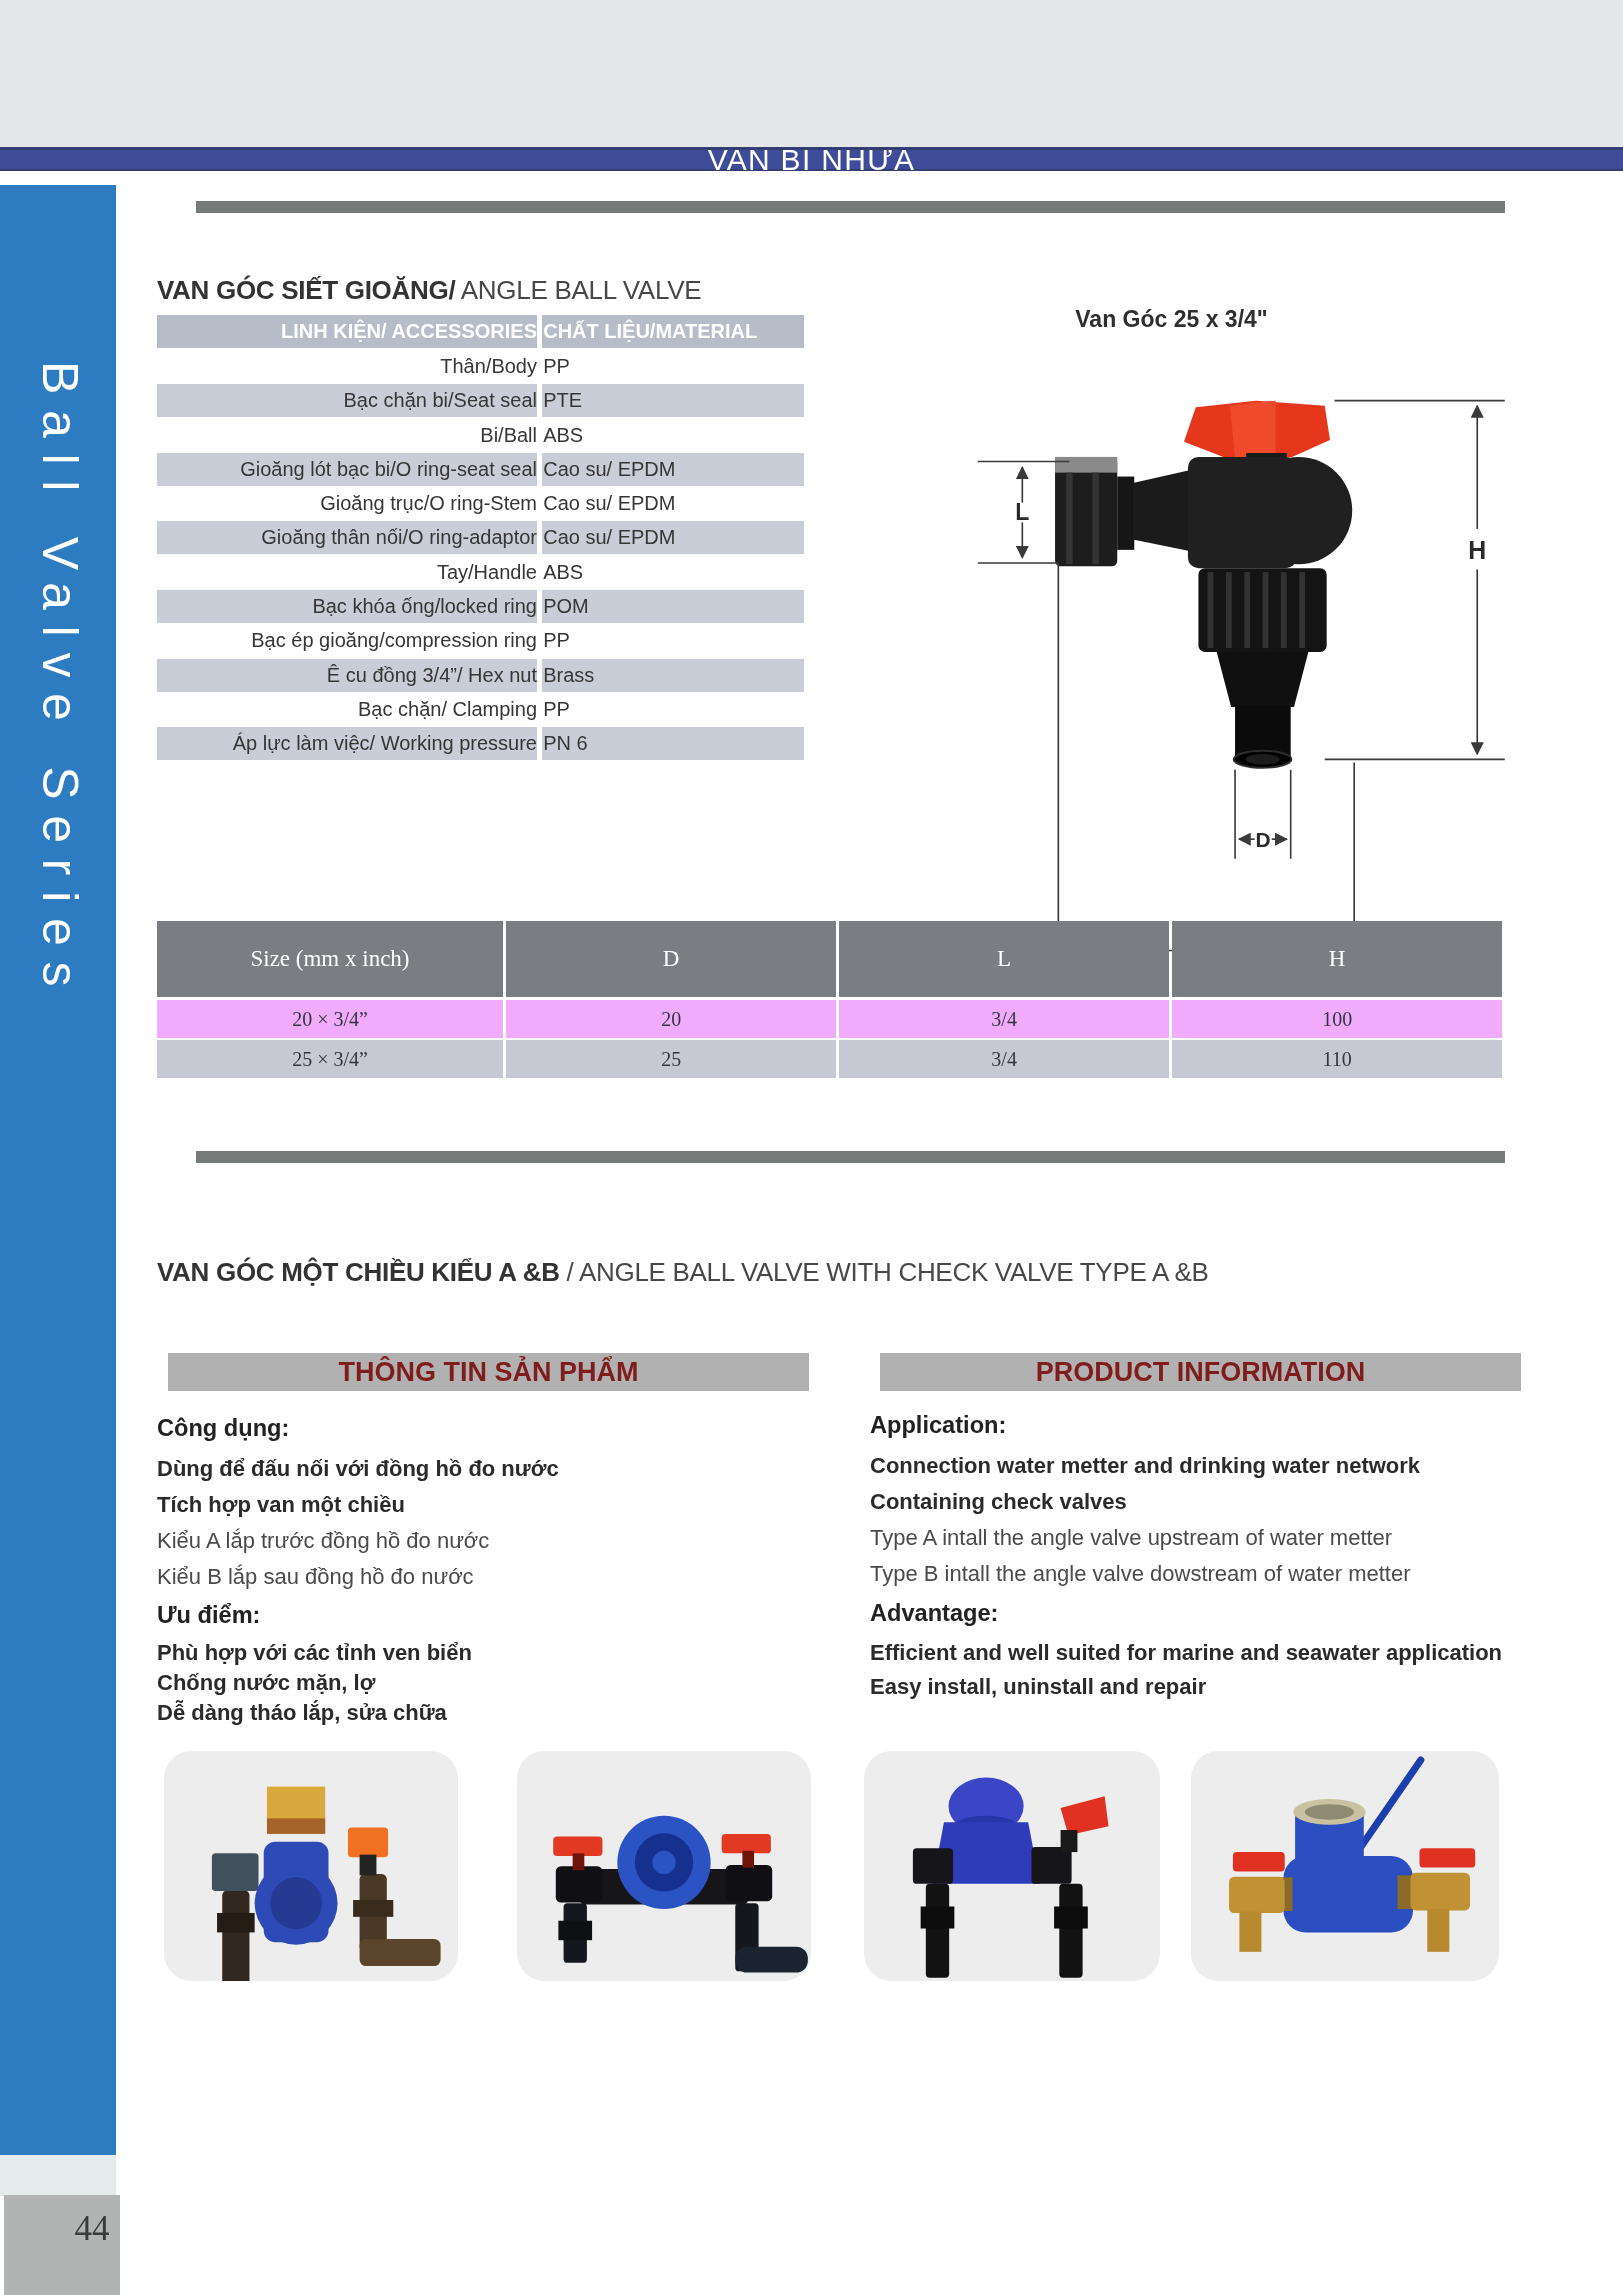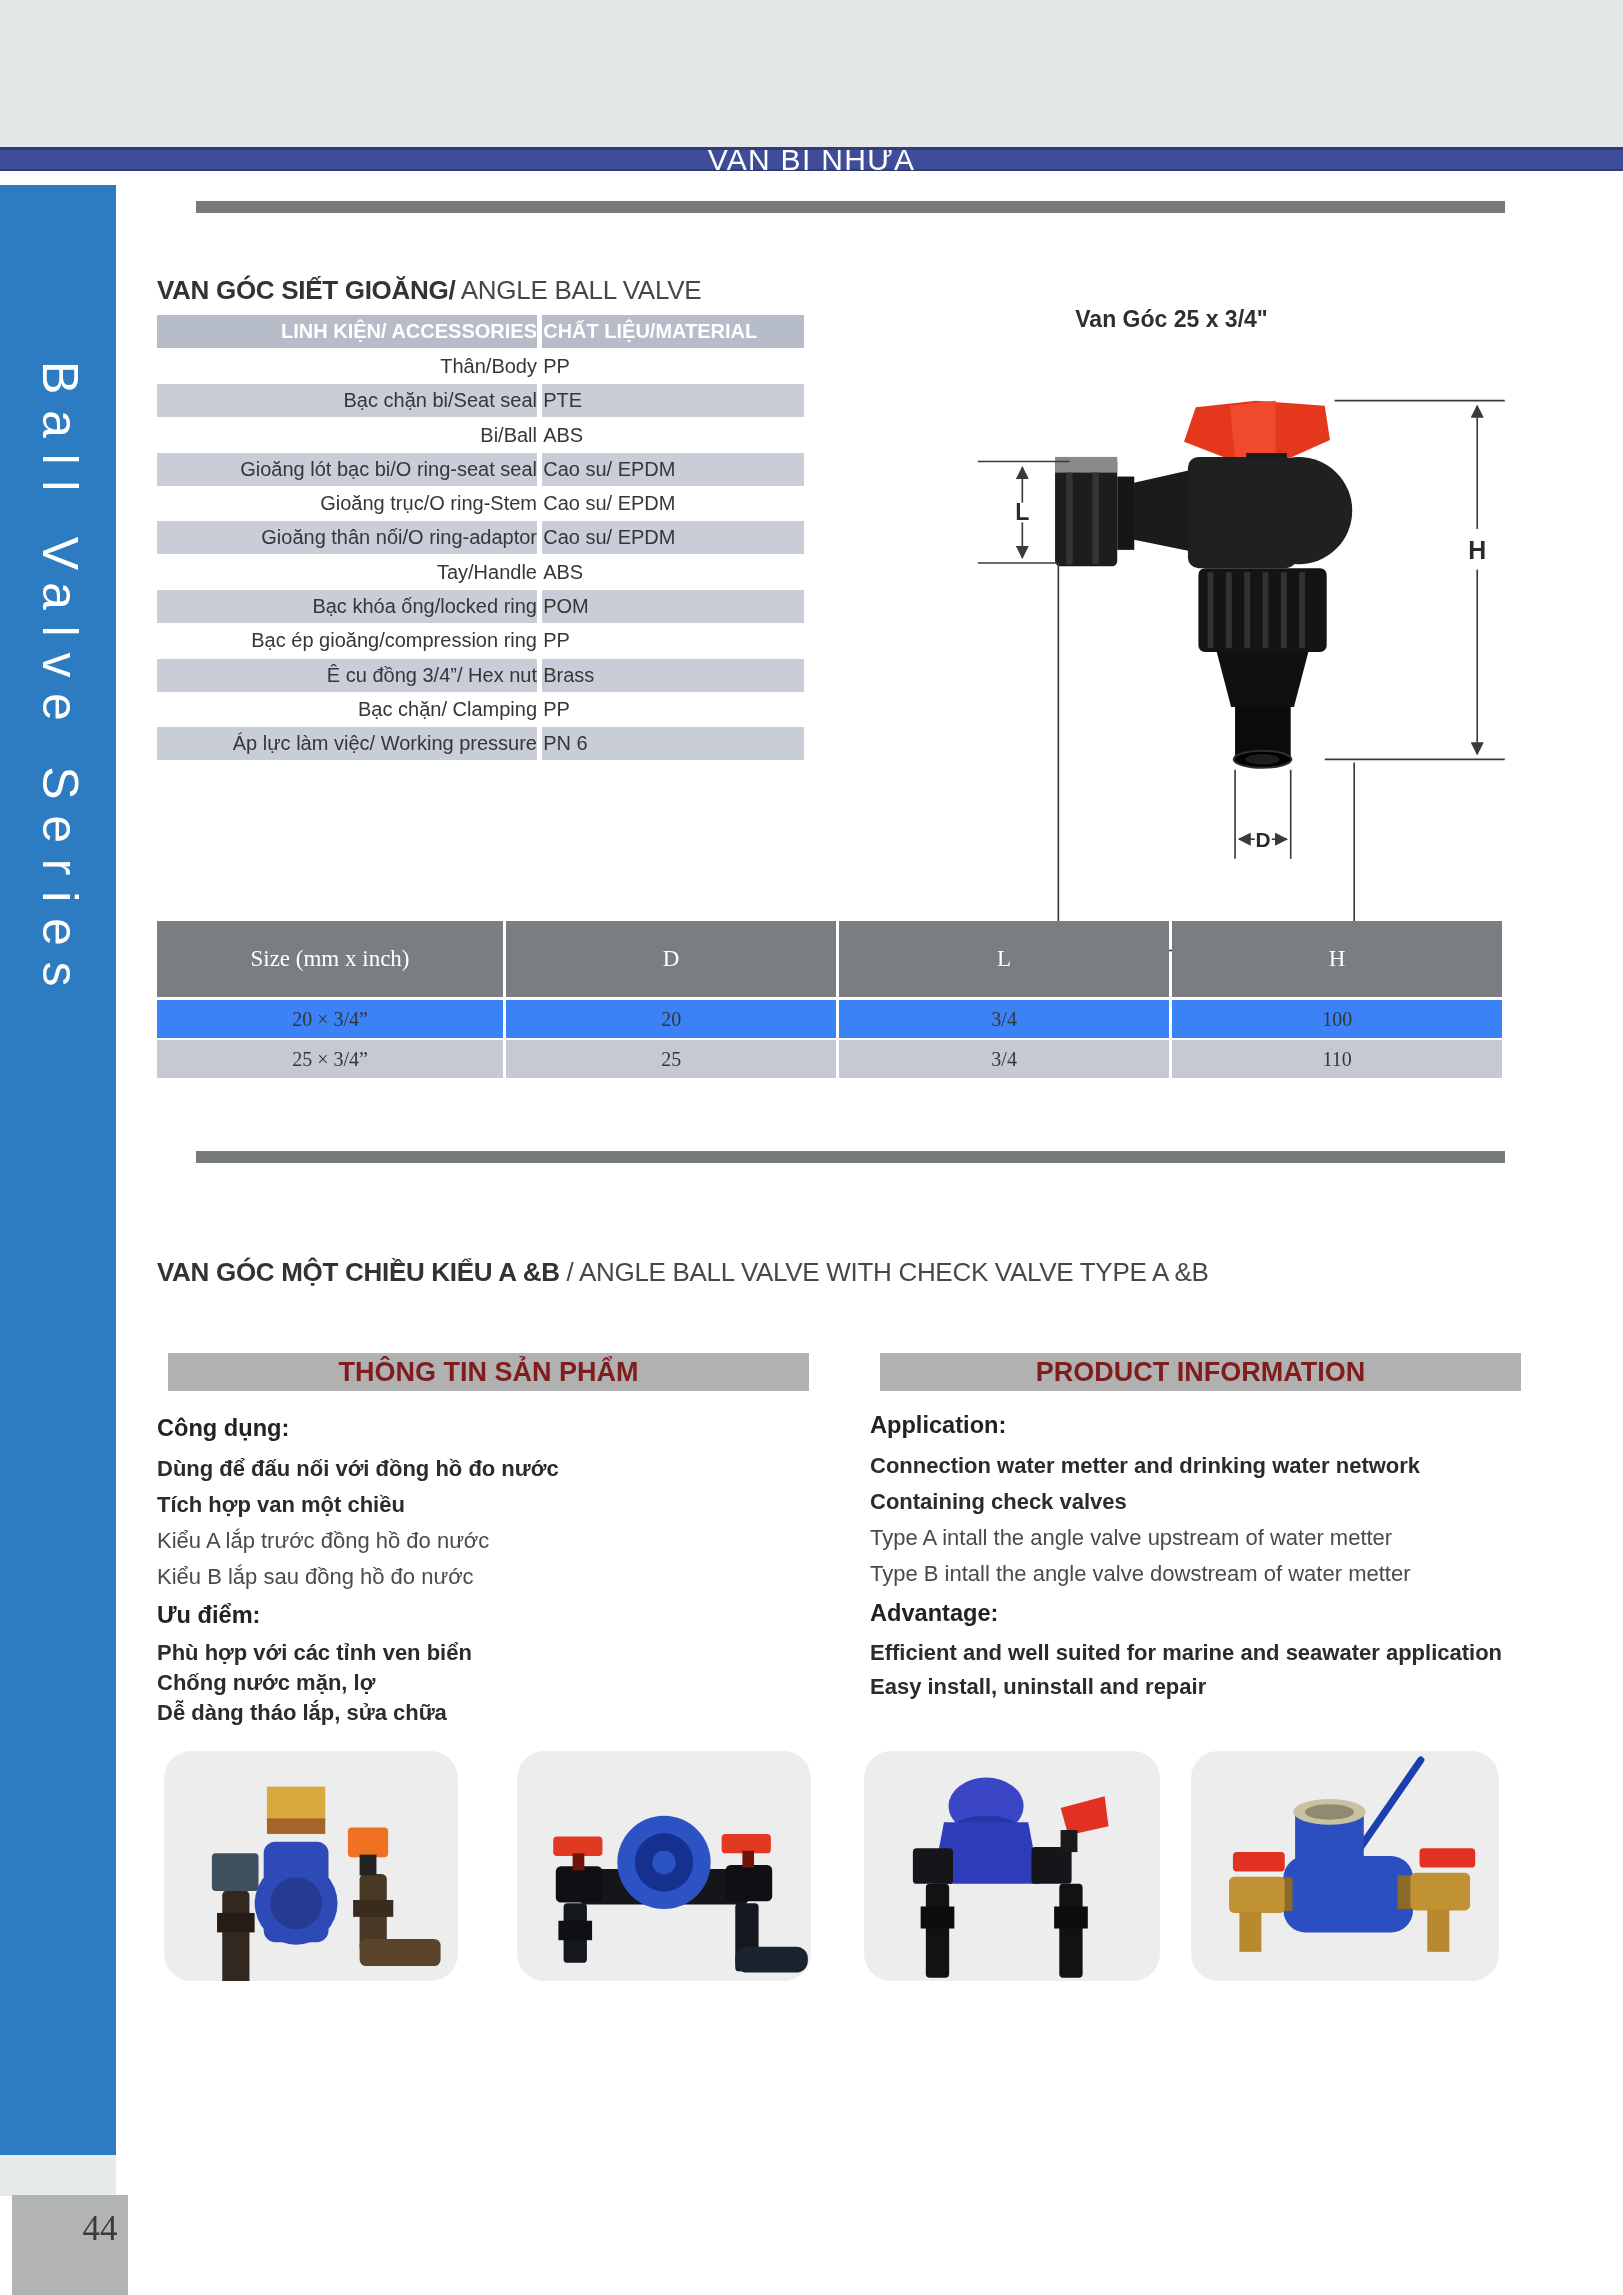--- a/index.html
+++ b/index.html
@@ -10,21 +10,21 @@
   
   .top-margin{left:0;top:0;width:1623px;height:147px;background:#e4e7e7;}
   .header-bar{left:0;top:147px;width:1623px;height:24px;background:#3e4c9a;
       border-top:3.3px solid #333d72;border-bottom:2.6px solid #333d72;box-sizing:border-box;
       display:flex;align-items:center;justify-content:center;}
   .header-bar span{color:#ffffff;font-size:30px;letter-spacing:1.3px;}
   .sidebar{left:0;top:185px;width:116px;height:1970px;background:#2d7cc2;}
   .sidebar-text{left:31px;top:361px;writing-mode:vertical-rl;text-orientation:mixed;
       color:#ffffff;font-size:50px;font-weight:400;letter-spacing:15.7px;white-space:nowrap;}
   .sb-band{left:0;top:2155px;width:116px;height:41px;background:#e5eaea;}
-  .pagenum-box{left:12px;top:2195px;width:116px;height:100px;background:#b2b4b3;box-sizing:border-box;
+  .pagenum-box{left:4px;top:2195px;width:116px;height:100px;background:#b2b4b3;box-sizing:border-box;
       padding:14.4px 10.5px 0 0;text-align:right;}
   .pagenum-box span{font-family:"Liberation Serif",serif;font-size:35px;color:#3b3b3b;}
 
   .divider{background:#767b7a;height:11.8px;width:1309px;left:196px;}
   .divider-1{top:201px;}
   .divider-2{top:1151px;}
 
   
   .sec-title{font-size:26px;letter-spacing:-0.3px;white-space:nowrap;margin-top:32px;}
   .sec-title .b{font-weight:bold;color:#333333;}
@@ -49,21 +49,21 @@
   .valve-svg{left:968px;top:301px;}
 
   
   .size-table{left:157px;top:921px;width:1345px;font-family:"Liberation Serif",serif;}
   .st-hrow,.st-row{display:flex;margin-bottom:2.6px;}
   .st-hrow .sc{background:#7a7e82;color:#ffffff;height:76px;line-height:76px;font-size:23px;}
   .sc{text-align:center;margin-right:3.3px;}
   .sc1{width:346px;}
   .scx{flex:1;}
   .sc:last-child{margin-right:0;}
-  .st-row .sc{height:38px;line-height:38px;background:#3b82f6;font-size:20px;color:#33363c;}
+  .st-row .sc{height:38px;line-height:38px;background:#f0abfc;font-size:20px;color:#33363c;}
   .st-row.alt .sc{background:#c6c9d3;}
 
   
   .info-bar{top:1353px;width:641px;height:38px;background:#b1b1b1;
       display:flex;align-items:center;justify-content:center;}
   .info-bar span{color:#7f1d1d;font-weight:bold;font-size:27px;letter-spacing:0px;}
   .info-bar.l{left:168px;} .info-bar.r{left:880px;}
   .tblock{font-size:22px;white-space:nowrap;}
   .tblock .hd{font-weight:bold;font-size:23.6px;color:#222222;margin-bottom:9.2px;}
   .tblock .ln{line-height:36px;}

